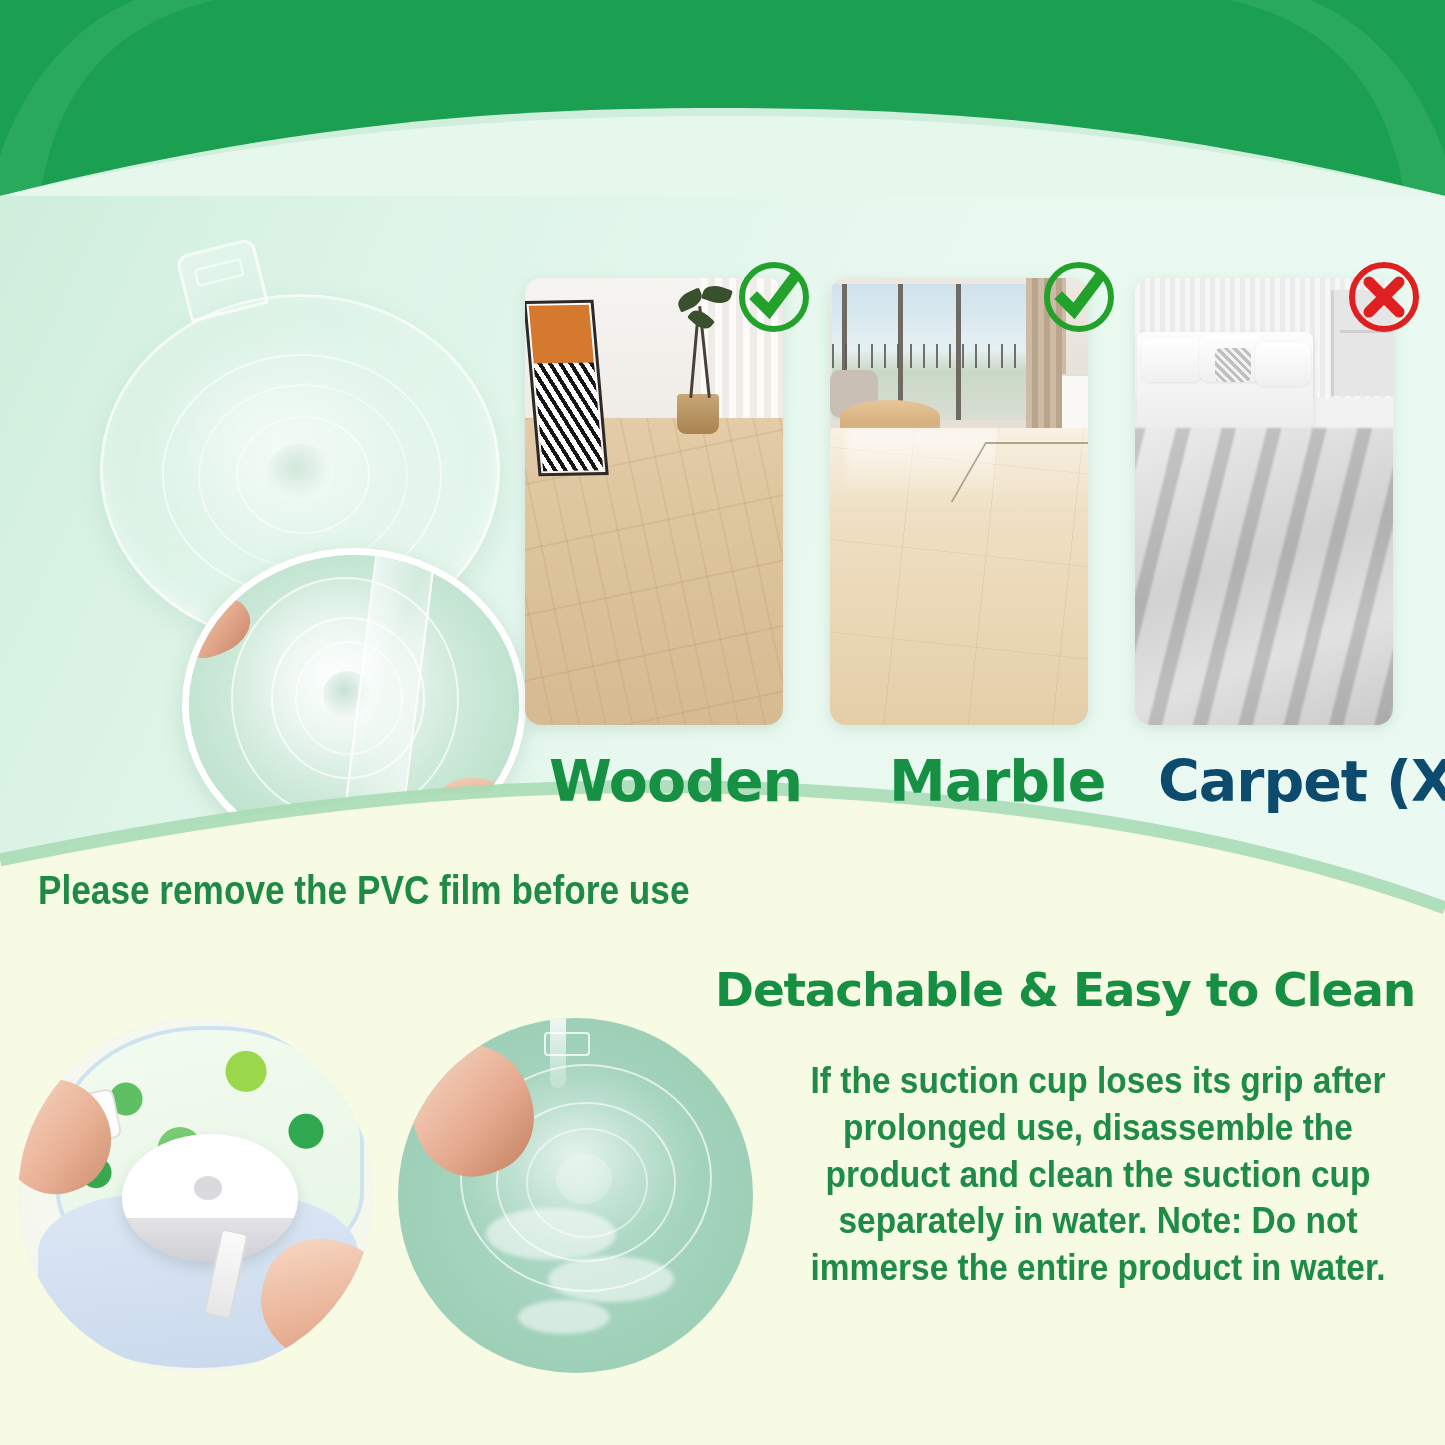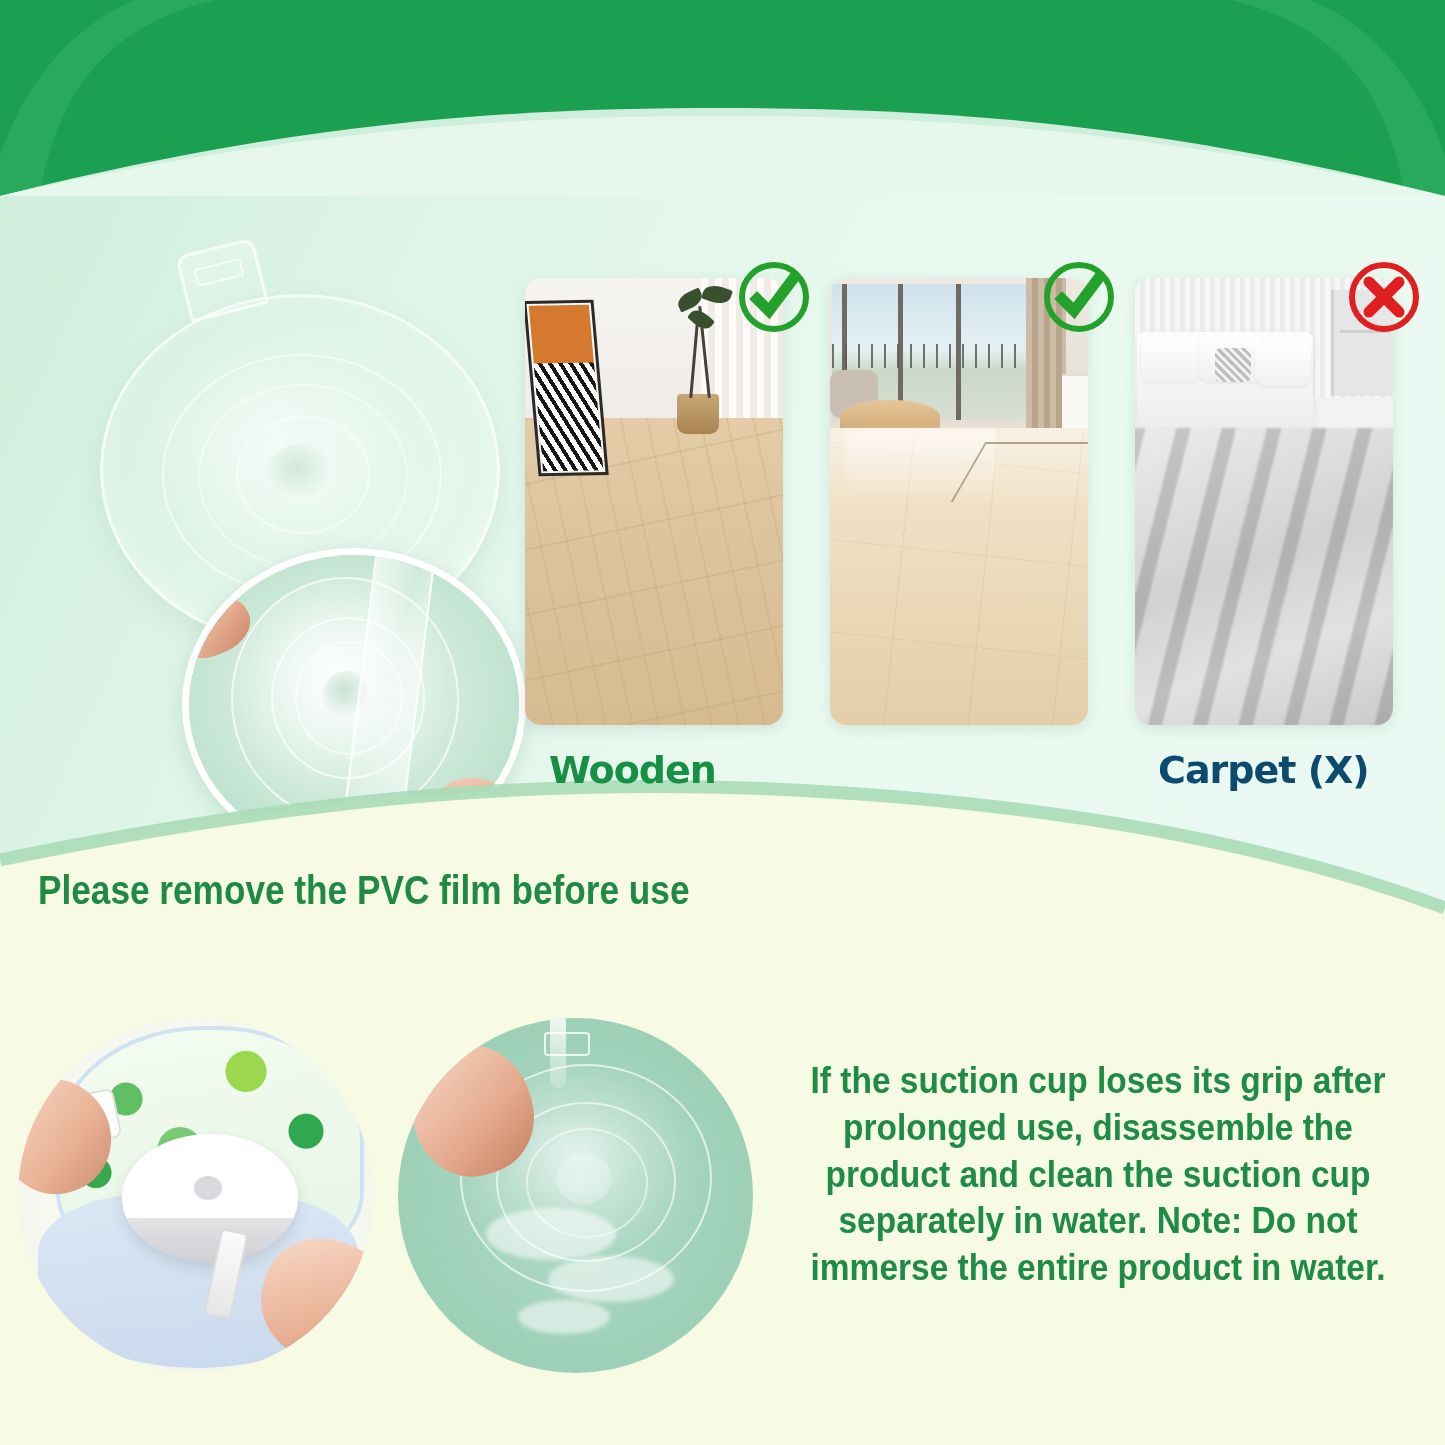--- a/index.html
+++ b/index.html
@@ -188,21 +188,21 @@
 
   
   .badge{position:absolute;width:78px;height:78px;border-radius:50%;pointer-events:auto;}
   .badge svg{width:78px;height:78px;display:block;}
   .badge-wooden{left:735px;top:258px;}
   .badge-marble{left:1040px;top:258px;}
   .badge-carpet{left:1345px;top:258px;}
 
   
   .floor-label{
-    position:absolute;top:748px;font-size:38px;font-weight:bold;
+    position:absolute;top:748px;font-size:57px;font-weight:bold;
     font-family:"DejaVu Sans", sans-serif;white-space:nowrap;letter-spacing:-1px;
   }
   .fl-wooden{left:549px;color:#169144;}
   .fl-marble{left:889px;color:#169144;}
   .fl-carpet{left:1158px;color:#0c4a6e;}
   .clean-detach{left:18px;top:1018px;width:355px;height:355px;position:absolute;border-radius:50%;overflow:hidden;
     background:#EDF2E3;}
   .clean-rinse{left:398px;top:1018px;width:355px;height:355px;position:absolute;border-radius:50%;overflow:hidden;
     background:#EDF2E3;}
 
@@ -370,20 +370,21 @@
     </svg>
   </div>
   <div class="badge badge-carpet">
     <svg viewBox="0 0 78 78">
       <circle cx="39" cy="39" r="32" fill="none" stroke="#E02020" stroke-width="6"></circle>
       <path d="M24,24 L54,54 M54,24 L24,54" fill="none" stroke="#E02020" stroke-width="11" stroke-linecap="round"></path>
     </svg>
   </div>
 
   <div class="floor-label fl-wooden">Wooden</div>
+  <div class="floor-label fl-marble">Marble</div>
   <div class="floor-label fl-carpet">Carpet (X)</div>
 
   <div class="clean-detach">
     <div class="dp-bg"></div>
     <div class="dp-fabric"></div>
     <div class="dp-fabric2"></div>
     <div class="dp-base"></div>
     <div class="dp-strap"></div>
     <div class="dp-clip"></div>
     <div class="dp-hand dp-hand-l"></div>
@@ -398,15 +399,16 @@
     <div class="rp-ring rp-ring2"></div>
     <div class="rp-nub"></div>
     <div class="rp-tab"></div>
     <div class="rp-stream"></div>
     <div class="rp-splash" style="left:88px;top:190px;width:130px;height:52px;"></div>
     <div class="rp-splash" style="left:150px;top:238px;width:126px;height:46px;"></div>
     <div class="rp-splash" style="left:120px;top:282px;width:92px;height:34px;"></div>
     <div class="rp-finger"></div>
   </div>
 
+  <div class="detach-title">Detachable &amp; Easy to Clean</div>
   <div class="detach-body">If the suction cup loses its grip after prolonged use, disassemble the product and clean the suction cup separately in water. Note: Do not immerse the entire product in water.</div>
 
 </div>
 
 </body></html>

